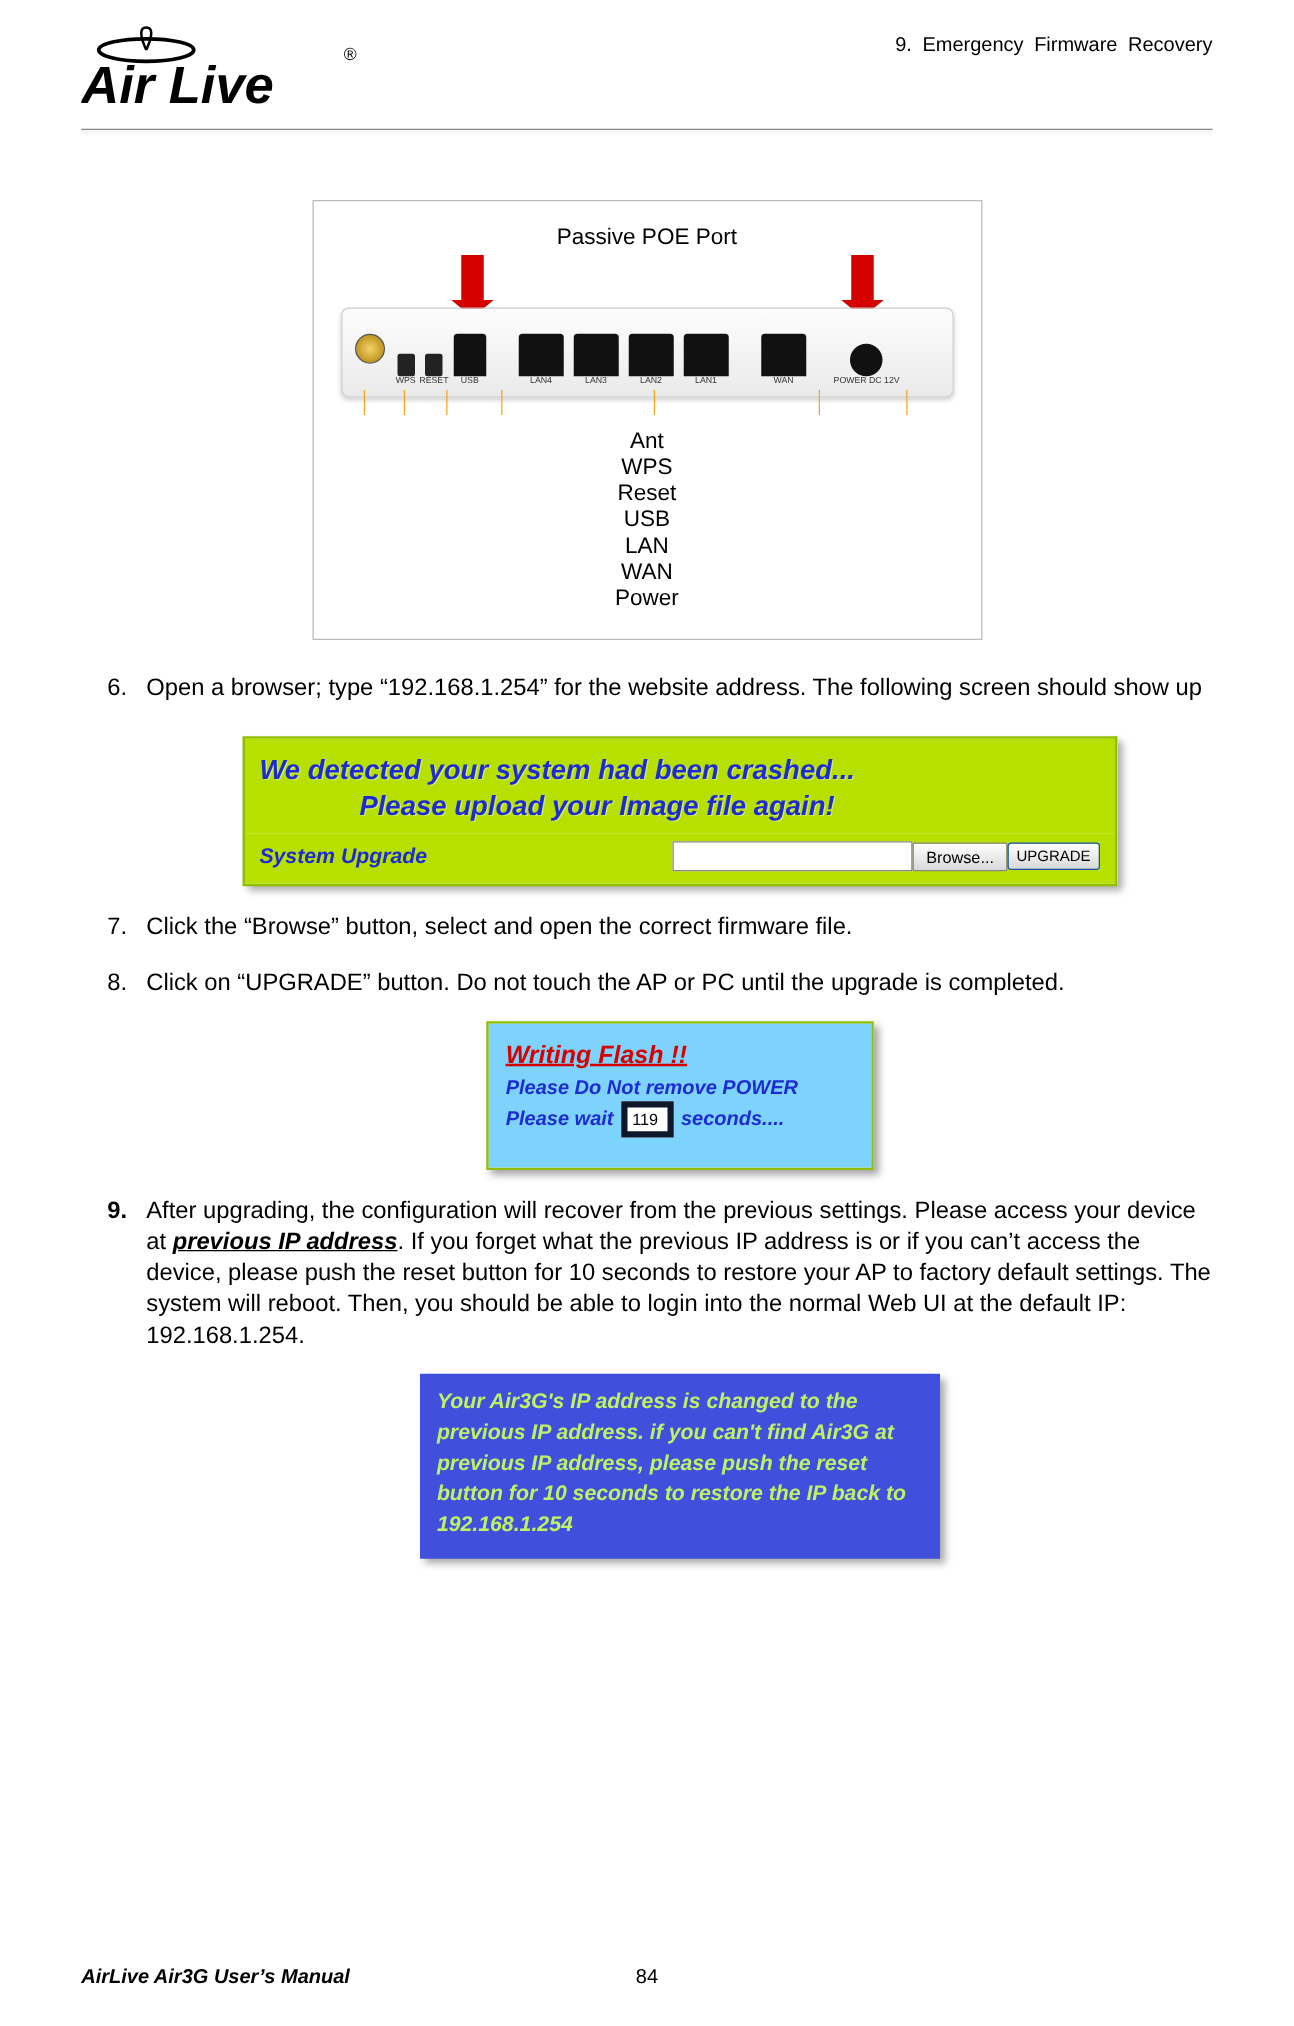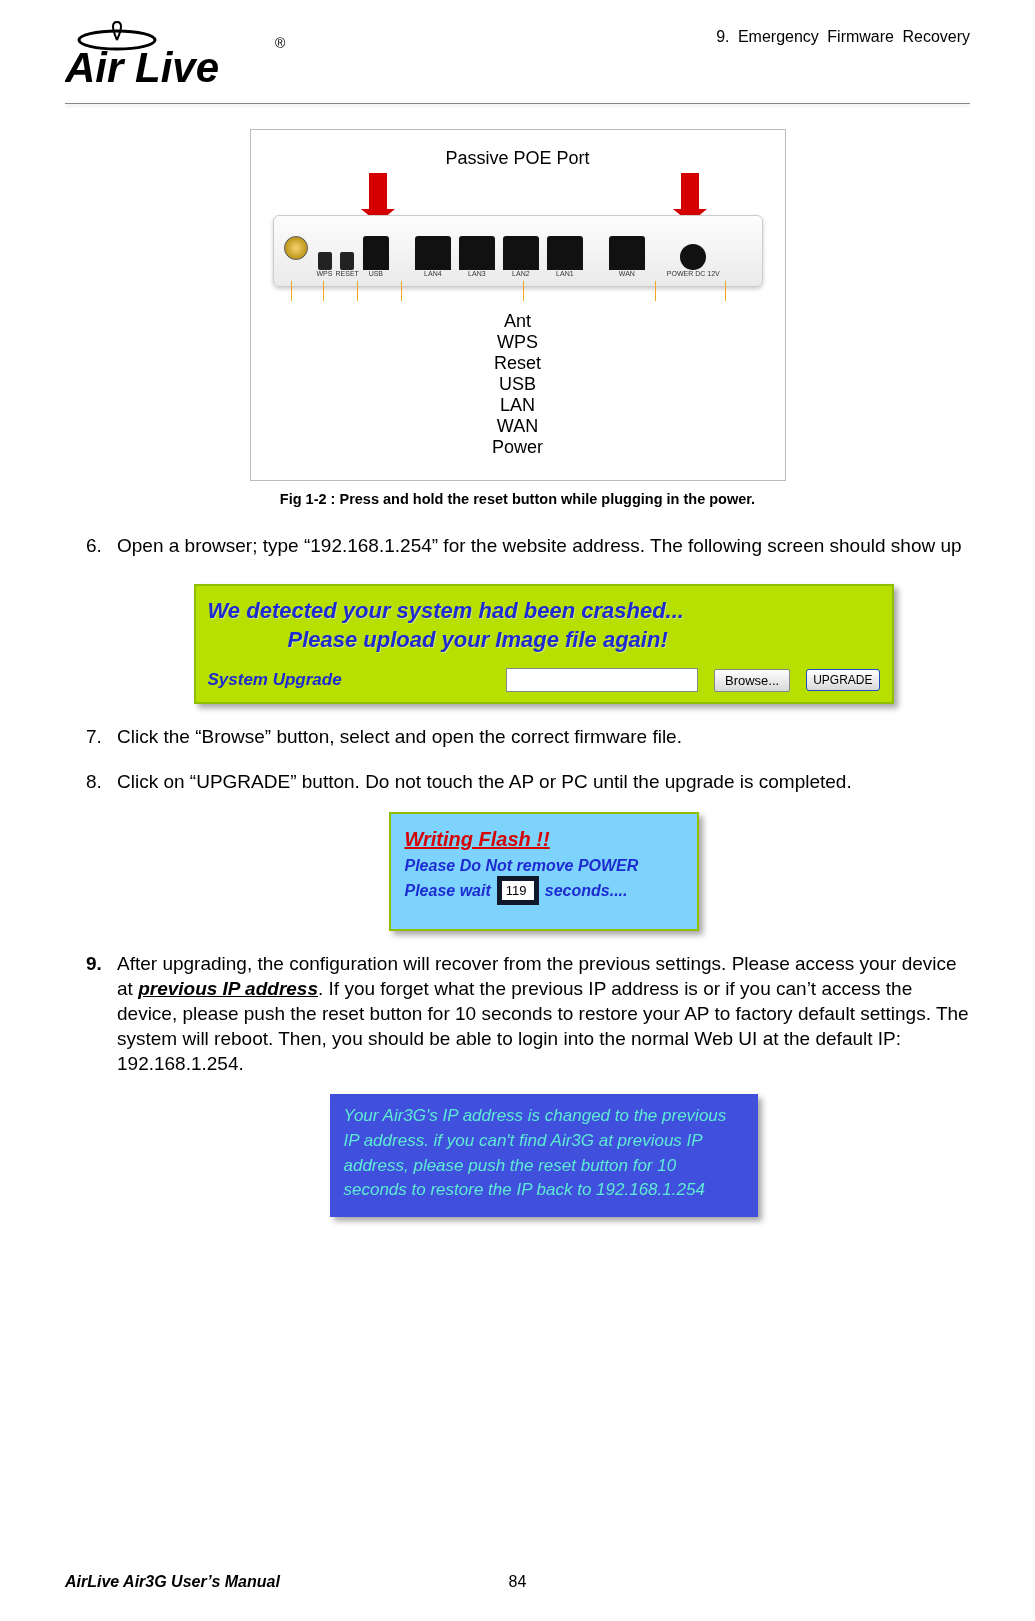--- a/index.html
+++ b/index.html
@@ -38,21 +38,21 @@
   .divider-line {
     border: none;
     border-top: 1px solid #888;
     margin-top: 8px;
     box-shadow: 0 2px 3px rgba(0,0,0,0.15);
   }
 
   
   .figure-wrap {
     text-align: center;
-    margin-top: 25px;
+    margin-top: 56px;
   }
   .router-box {
     display: inline-block;
     border: 1px solid #bbb;
     padding: 18px 22px 22px 22px;
     background: #fff;
   }
   .poe-label {
     font-size: 18px;
     margin-bottom: 4px;
@@ -183,21 +183,21 @@
     color: #1d2bd0;
     font-weight: bold;
     font-style: italic;
     font-size: 22px;
     padding-left: 80px;
     text-shadow: 1px 1px 0 rgba(255,255,255,0.4);
   }
   .upgrade-row {
     display:flex;
     align-items:center;
-    gap:16px;
+    gap:0;
     background:#b7e000;
     padding:6px 12px 10px 12px;
   }
   .upgrade-row-label {
     color:#1d2bd0;
     font-weight:bold;
     font-style:italic;
     font-size: 17px;
     margin-right:auto;
   }
@@ -252,25 +252,25 @@
     display:inline-block;
     min-width:24px;
     text-align:left;
   }
 
   
   .ip-shot {
     width: 400px;
     margin: 18px auto 0 auto;
     background:#4050dd;
-    color:#5eead4;
-    font-weight:normal;
+    color:#bef264;
+    font-weight:bold;
     font-style:italic;
     font-size:17px;
-    padding:10px 14px 14px 14px;
+    padding:10px 2px 14px 14px;
     line-height:1.45;
     box-shadow: 4px 4px 6px rgba(0,0,0,0.35);
   }
 
   .footer {
     position:absolute;
     bottom:30px;
     left:65px;
     right:65px;
     display:flex;
@@ -362,21 +362,20 @@
       <div class="bottom-labels">
         <span>Ant</span>
         <span>WPS</span>
         <span>Reset</span>
         <span>USB</span>
         <span>LAN</span>
         <span>WAN</span>
         <span>Power</span>
       </div>
     </div>
-    <div class="fig-caption">Fig 1-2 : Press and hold the reset button while plugging in the power.</div>
   </div>
 
   <ol class="step-list" start="6">
     <li><span>Open a browser; type “192.168.1.254” for the website address.   The following screen should show up</span>
 
       <div class="upgrade-shot">
         <div class="upgrade-lime">
           <div class="upgrade-title1">We detected your system had been crashed...</div>
           <div class="upgrade-title2">Please upload your Image file again!</div>
         </div>

